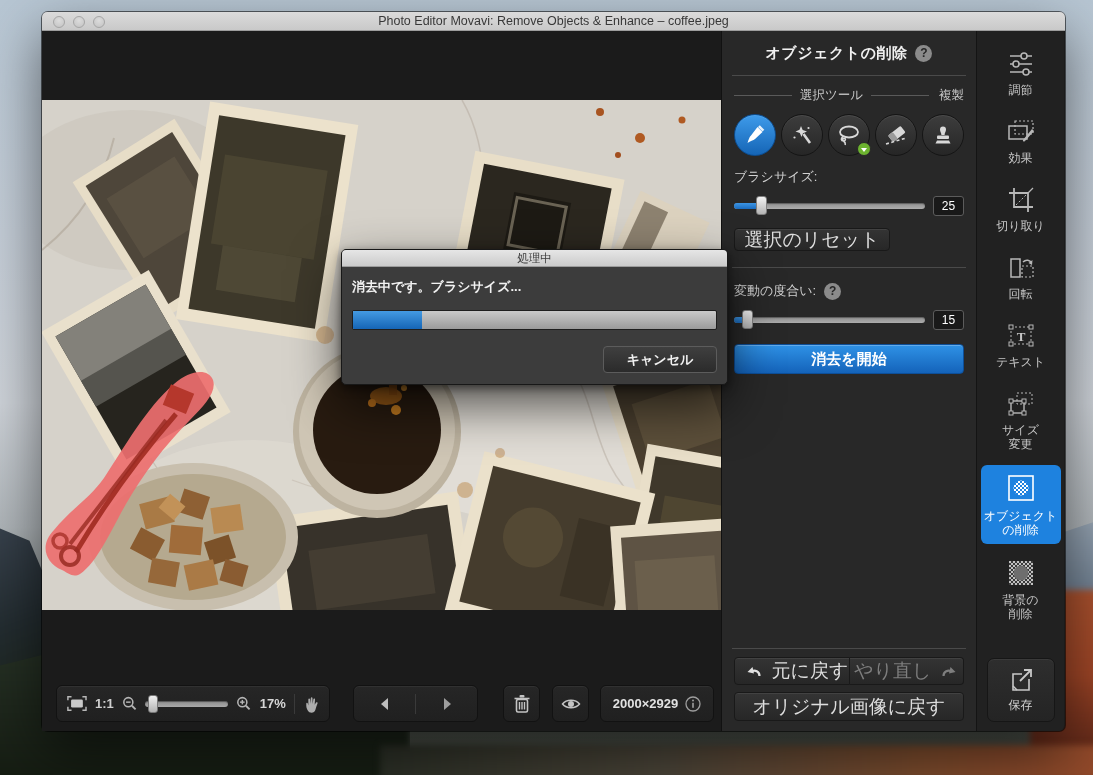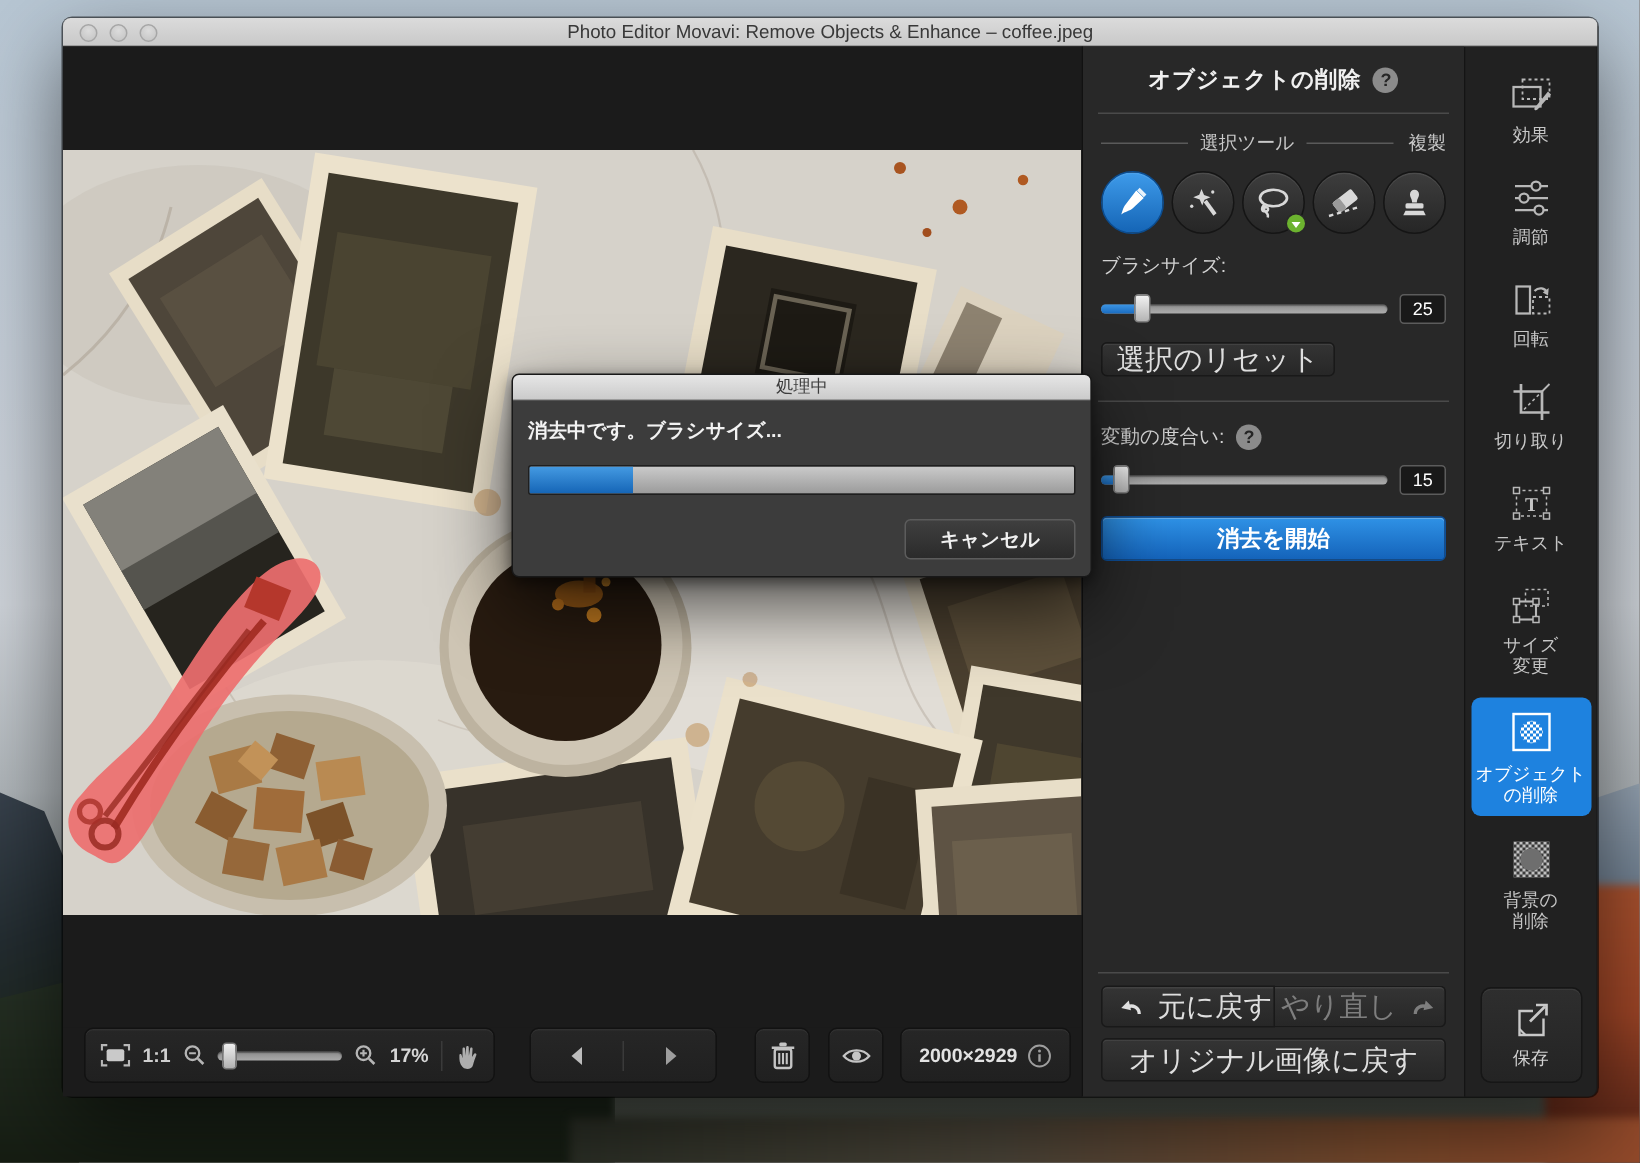--- a/index.html
+++ b/index.html
@@ -462,57 +462,57 @@
             </svg>
           </div>
         </div>
         <div class="p-btn revert-btn">オリジナル画像に戻す</div>
       </div>
     </div>
 
     <div class="sidebar">
       <div class="side-item">
         <svg width="30" height="30" viewBox="0 0 30 30">
-          <rect x="9" y="4" width="18" height="13" stroke="#b8b8b8" stroke-width="1.2" fill="none" stroke-dasharray="2 2"></rect>
-          <rect x="3" y="9" width="18" height="13" stroke="#b8b8b8" stroke-width="1.5" fill="none"></rect>
-          <path d="M17,23 L26,12 L28,14 L19,24 C18,25 16.5,24.5 17,23 Z" fill="#b8b8b8"></path>
-        </svg>
-        <div class="side-label"><span>効果</span></div>
-      </div>
-
-      <div class="side-item">
-        <svg width="30" height="30" viewBox="0 0 30 30">
           <line x1="4" y1="7" x2="26" y2="7" stroke="#b8b8b8" stroke-width="1.5"></line>
           <circle cx="18" cy="7" r="3" fill="#212121" stroke="#b8b8b8" stroke-width="1.5"></circle>
           <line x1="4" y1="15" x2="26" y2="15" stroke="#b8b8b8" stroke-width="1.5"></line>
           <circle cx="10" cy="15" r="3" fill="#212121" stroke="#b8b8b8" stroke-width="1.5"></circle>
           <line x1="4" y1="23" x2="26" y2="23" stroke="#b8b8b8" stroke-width="1.5"></line>
           <circle cx="20" cy="23" r="3" fill="#212121" stroke="#b8b8b8" stroke-width="1.5"></circle>
         </svg>
         <div class="side-label"><span>調節</span></div>
       </div>
 
       <div class="side-item">
         <svg width="30" height="30" viewBox="0 0 30 30">
-          <rect x="5" y="6" width="9" height="18" stroke="#b8b8b8" stroke-width="1.5" fill="none"></rect>
-          <rect x="16" y="13" width="11" height="11" stroke="#b8b8b8" stroke-width="1.2" fill="none" stroke-dasharray="2 2"></rect>
-          <path d="M17,9 C20,6 24,7 25.5,10" stroke="#b8b8b8" stroke-width="1.5" fill="none"></path>
-          <polygon points="26.5,7 26,12 22.5,10" fill="#b8b8b8"></polygon>
-        </svg>
-        <div class="side-label"><span>回転</span></div>
+          <rect x="9" y="4" width="18" height="13" stroke="#b8b8b8" stroke-width="1.2" fill="none" stroke-dasharray="2 2"></rect>
+          <rect x="3" y="9" width="18" height="13" stroke="#b8b8b8" stroke-width="1.5" fill="none"></rect>
+          <path d="M17,23 L26,12 L28,14 L19,24 C18,25 16.5,24.5 17,23 Z" fill="#b8b8b8"></path>
+        </svg>
+        <div class="side-label"><span>効果</span></div>
       </div>
 
       <div class="side-item">
         <svg width="30" height="30" viewBox="0 0 30 30">
           <path d="M8,3 V22 H27" stroke="#b8b8b8" stroke-width="1.8" fill="none"></path>
           <path d="M3,8 H22 V27" stroke="#b8b8b8" stroke-width="1.8" fill="none"></path>
           <line x1="10" y1="20" x2="20" y2="10" stroke="#b8b8b8" stroke-width="1" stroke-dasharray="2 2"></line>
           <path d="M22,8 L27,3" stroke="#b8b8b8" stroke-width="1.2"></path>
         </svg>
         <div class="side-label"><span>切り取り</span></div>
+      </div>
+
+      <div class="side-item">
+        <svg width="30" height="30" viewBox="0 0 30 30">
+          <rect x="5" y="6" width="9" height="18" stroke="#b8b8b8" stroke-width="1.5" fill="none"></rect>
+          <rect x="16" y="13" width="11" height="11" stroke="#b8b8b8" stroke-width="1.2" fill="none" stroke-dasharray="2 2"></rect>
+          <path d="M17,9 C20,6 24,7 25.5,10" stroke="#b8b8b8" stroke-width="1.5" fill="none"></path>
+          <polygon points="26.5,7 26,12 22.5,10" fill="#b8b8b8"></polygon>
+        </svg>
+        <div class="side-label"><span>回転</span></div>
       </div>
 
       <div class="side-item">
         <svg width="30" height="30" viewBox="0 0 30 30">
           <rect x="5" y="6" width="20" height="17" stroke="#b8b8b8" stroke-width="1" fill="none" stroke-dasharray="2 2"></rect>
           <rect x="3" y="4" width="4" height="4" fill="#212121" stroke="#b8b8b8" stroke-width="1"></rect>
           <rect x="23" y="4" width="4" height="4" fill="#212121" stroke="#b8b8b8" stroke-width="1"></rect>
           <rect x="3" y="21" width="4" height="4" fill="#212121" stroke="#b8b8b8" stroke-width="1"></rect>
           <rect x="23" y="21" width="4" height="4" fill="#212121" stroke="#b8b8b8" stroke-width="1"></rect>
           <text x="15" y="19.5" font-size="13" font-weight="bold" fill="#c4c4c4" text-anchor="middle" font-family="Liberation Serif,serif">T</text>

